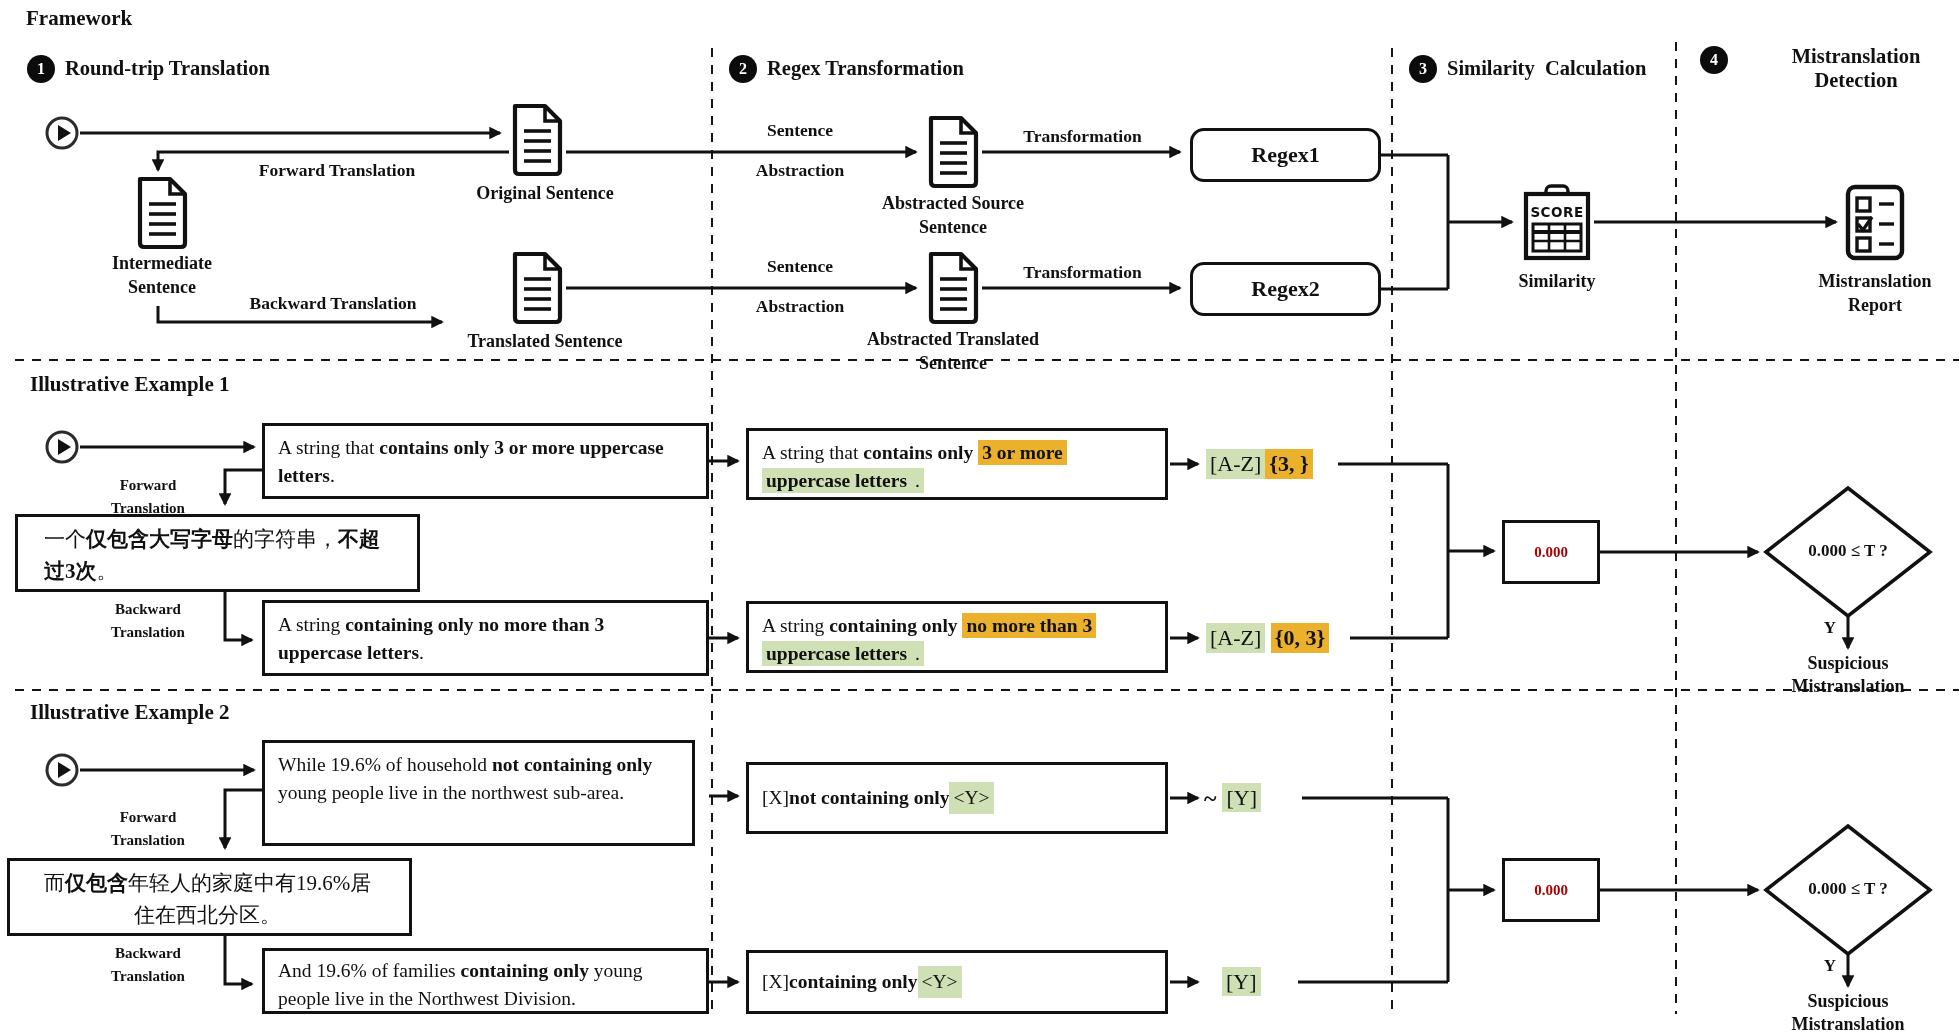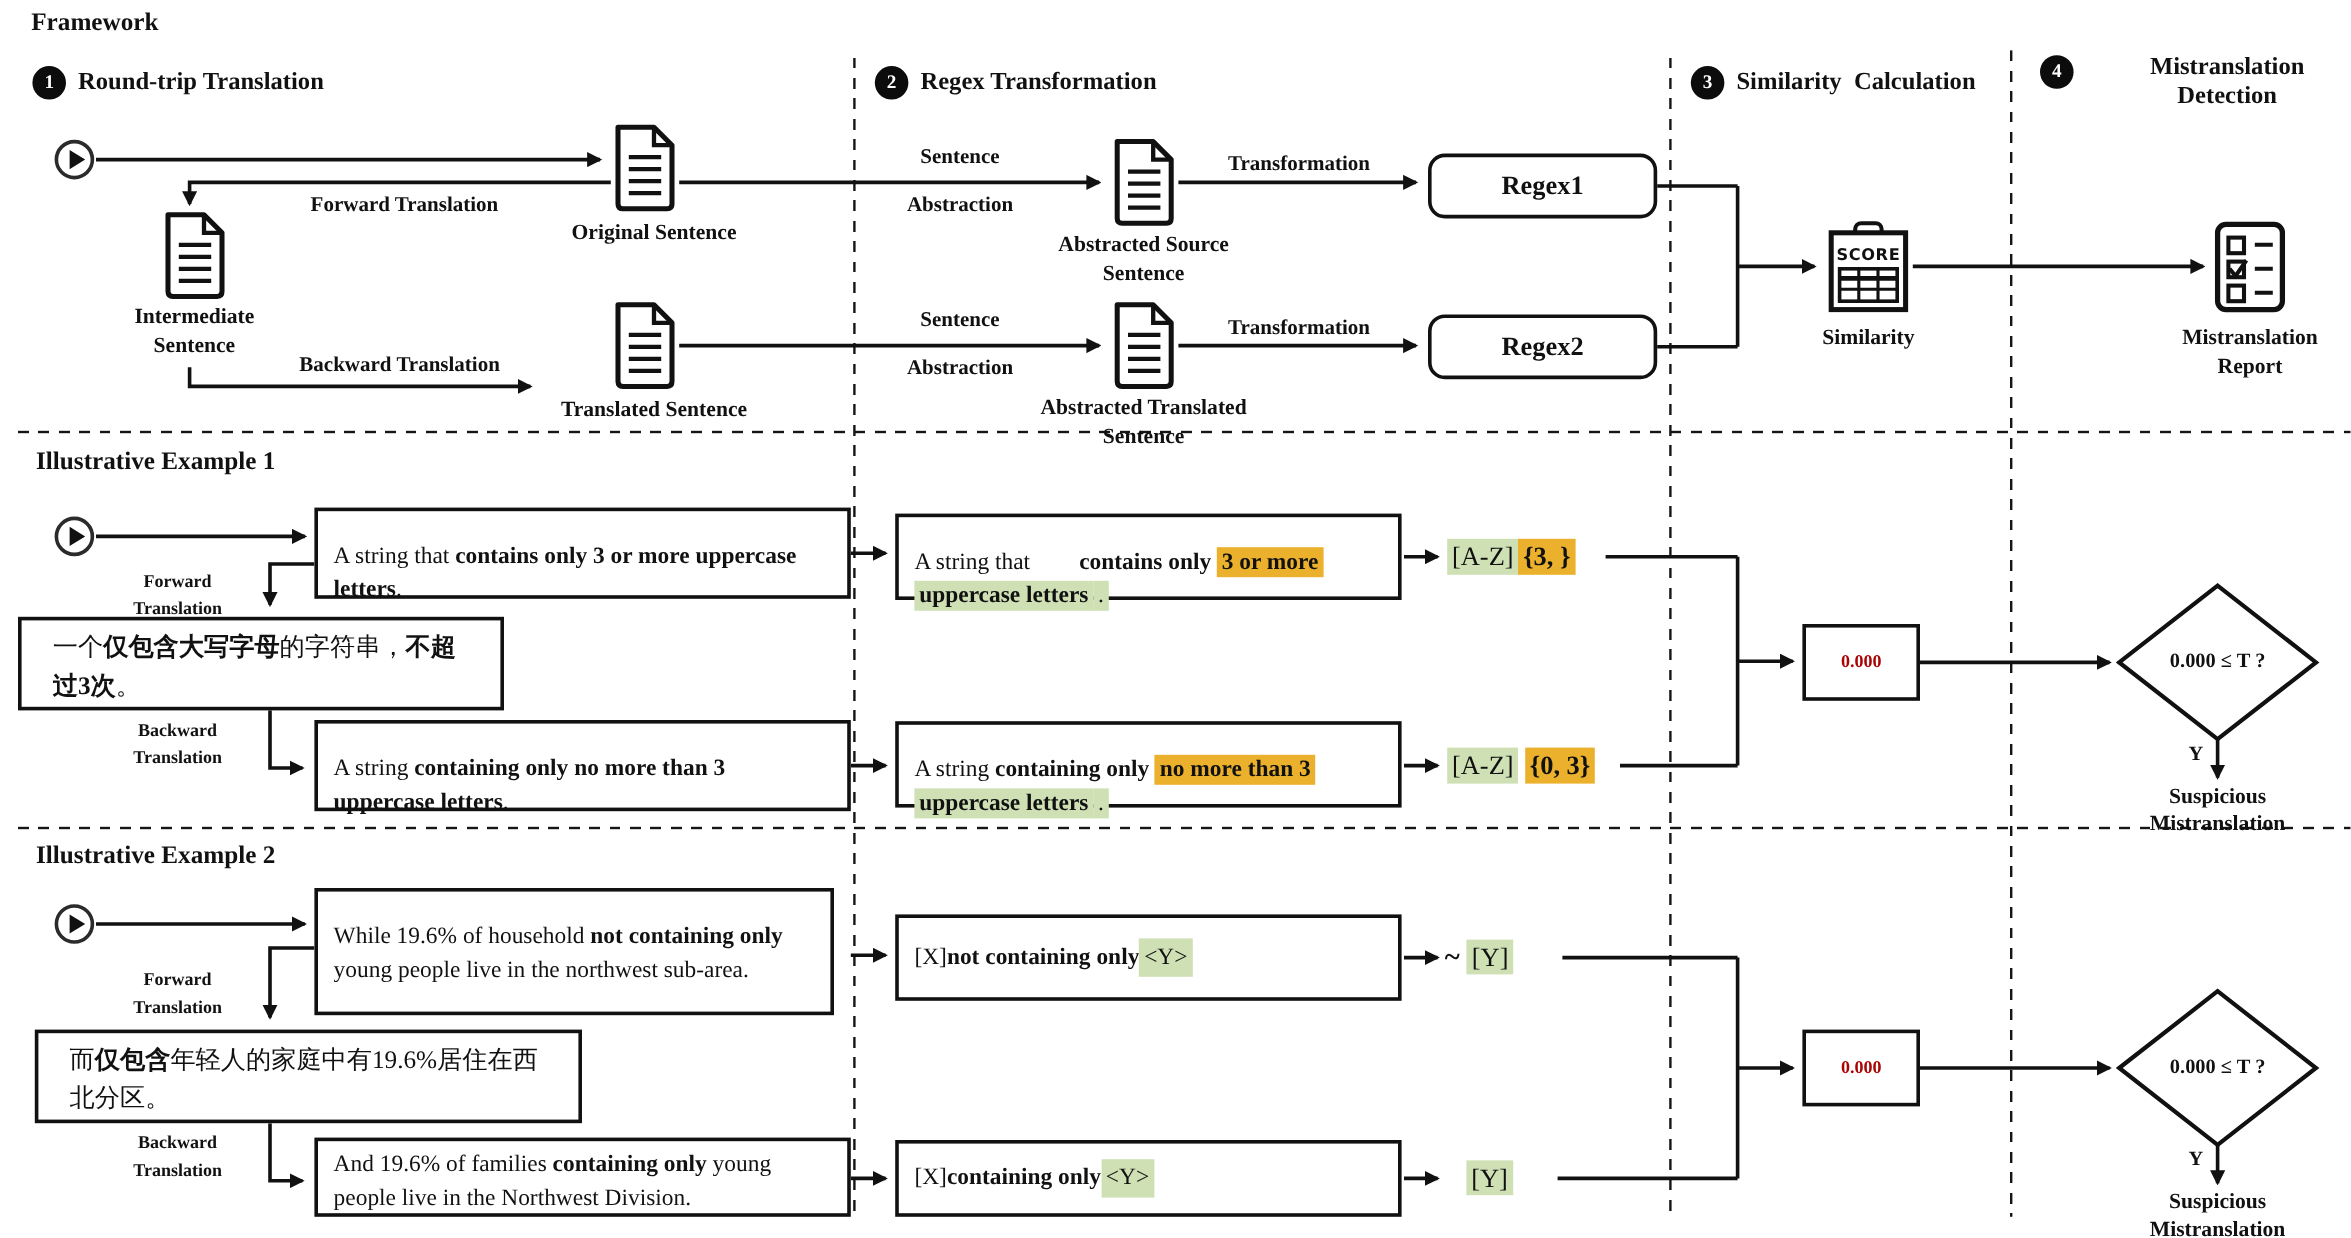--- a/index.html
+++ b/index.html
@@ -13,21 +13,21 @@
   .step-label{position:absolute;font-weight:bold;font-size:20.5px;white-space:pre;}
   .step-label2{position:absolute;font-weight:bold;font-size:20.5px;text-align:center;line-height:1.15;}
   .badge{position:absolute;width:28px;height:28px;border-radius:50%;background:#0c0c0c;color:#fff;
          display:flex;align-items:center;justify-content:center;font-weight:bold;font-size:16px;}
   
   .cap{position:absolute;font-weight:bold;font-size:18px;text-align:center;line-height:1.32;}
   .edge{position:absolute;font-weight:bold;font-size:17.5px;text-align:center;}
   .exlab{position:absolute;font-weight:bold;font-size:15px;text-align:center;line-height:1.5;}
   
   .sbox{position:absolute;box-sizing:border-box;border:3px solid #111;background:#fff;
-        font-size:19.5px;line-height:1.45;padding:24px 13px;}
+        font-size:19.5px;line-height:1.45;padding:8px 13px;}
   .zhbox{font-size:21px;line-height:1.5;padding:7px 30px 7px 26px;border-width:3.5px;}
   .flexmid{display:flex;align-items:center;}
   .regexnode{position:absolute;box-sizing:border-box;border:3.5px solid #111;border-radius:14px;background:#fff;
              display:flex;align-items:center;justify-content:center;font-weight:bold;font-size:22px;}
   .scorebox{position:absolute;box-sizing:border-box;border:3px solid #111;background:#fff;
             display:flex;align-items:center;justify-content:center;font-weight:bold;font-size:15px;color:#AA0505;}
   .chiprow{position:absolute;display:flex;align-items:center;font-size:22px;height:34px;white-space:pre;}
   .tilde{font-weight:bold;font-size:24px;margin-right:6px;}
   .hl-green{background:#CFE0B5;padding:2px 4px;}
   .hl-orange{background:#EBB12D;padding:2px 4px;}
@@ -238,21 +238,21 @@
 
   <div class="sbox zhbox" style="left:15px;top:514px;width:405px;height:78px;"><span>一个</span><span style="font-weight: bold;">仅包含大写字母</span><span>的字符串，</span><span style="font-weight: bold;">不超过3次</span><span>。</span></div>
 
   <div class="exlab" style="left:92px;top:598px;width:112px;">
     <div>Backward</div>
     <div>Translation</div>
   </div>
 
   <div class="sbox" style="left:262px;top:600px;width:447px;height:76px;"><span>A string </span><span style="font-weight: bold;">containing only no more than 3 uppercase letters</span><span>.</span></div>
 
-  <div class="sbox" style="left:746px;top:428px;width:422px;height:72px;"><span>A string that </span><span style="font-weight: bold; margin-left: 36px;">contains only</span><span> </span><span class="hl-orange" style="font-weight: bold;">3 or more</span><span> </span><span class="hl-green" style="font-weight: bold;">uppercase letters</span><span class="hl-green">.</span></div>
+  <div class="sbox" style="left:746px;top:428px;width:422px;height:72px;"><span>A string that </span><span style="font-weight: bold;">contains only</span><span> </span><span class="hl-orange" style="font-weight: bold;">3 or more</span><span> </span><span class="hl-green" style="font-weight: bold;">uppercase letters</span><span class="hl-green">.</span></div>
   <div class="chiprow" style="left:1206px;top:447px;"><span class="hl-green">[A-Z]</span><span class="hl-orange" style="font-weight: bold;">{3, }</span></div>
 
   <div class="sbox" style="left:746px;top:601px;width:422px;height:72px;"><span>A string </span><span style="font-weight: bold;">containing only</span><span> </span><span class="hl-orange" style="font-weight: bold;">no more than 3</span><span> </span><span class="hl-green" style="font-weight: bold;">uppercase letters</span><span class="hl-green">.</span></div>
   <div class="chiprow" style="left:1206px;top:621px;"><span class="hl-green">[A-Z]</span><span> </span><span class="hl-orange" style="font-weight: bold;">{0, 3}</span></div>
 
   <div class="scorebox" style="left:1502px;top:520px;width:98px;height:64px;">
     <span>0.000</span>
   </div>
 
   <div class="dtext" style="left:1770px;top:541px;width:156px;">0.000 ≤ T ?</div>
@@ -269,21 +269,21 @@
     <polygon points="14,10 14,26 27,18" fill="#111"></polygon>
   </svg>
 
   <div class="sbox" style="left:262px;top:740px;width:433px;height:106px;"><span>While 19.6% of household </span><span style="font-weight: bold;">not containing only</span><span> young people live in the northwest sub-area.</span></div>
 
   <div class="exlab" style="left:92px;top:806px;width:112px;">
     <div>Forward</div>
     <div>Translation</div>
   </div>
 
-  <div class="sbox zhbox" style="left:29px;top:858px;width:456px;height:78px;"><span>而</span><span style="font-weight: bold;">仅包含</span><span>年轻人的家庭中有19.6%居住在西北分区。</span></div>
+  <div class="sbox zhbox" style="left:7px;top:858px;width:405px;height:78px;text-align:center;"><span>而</span><span style="font-weight: bold;">仅包含</span><span>年轻人的家庭中有19.6%居住在西北分区。</span></div>
 
   <div class="exlab" style="left:92px;top:942px;width:112px;">
     <div>Backward</div>
     <div>Translation</div>
   </div>
 
   <div class="sbox" style="left:262px;top:948px;width:447px;height:66px;padding-top:6px;"><span>And 19.6% of families </span><span style="font-weight: bold;">containing only</span><span> young people live in the Northwest Division.</span></div>
 
   <div class="sbox flexmid" style="left:746px;top:762px;width:422px;height:72px;">
       <span>[X] </span>

